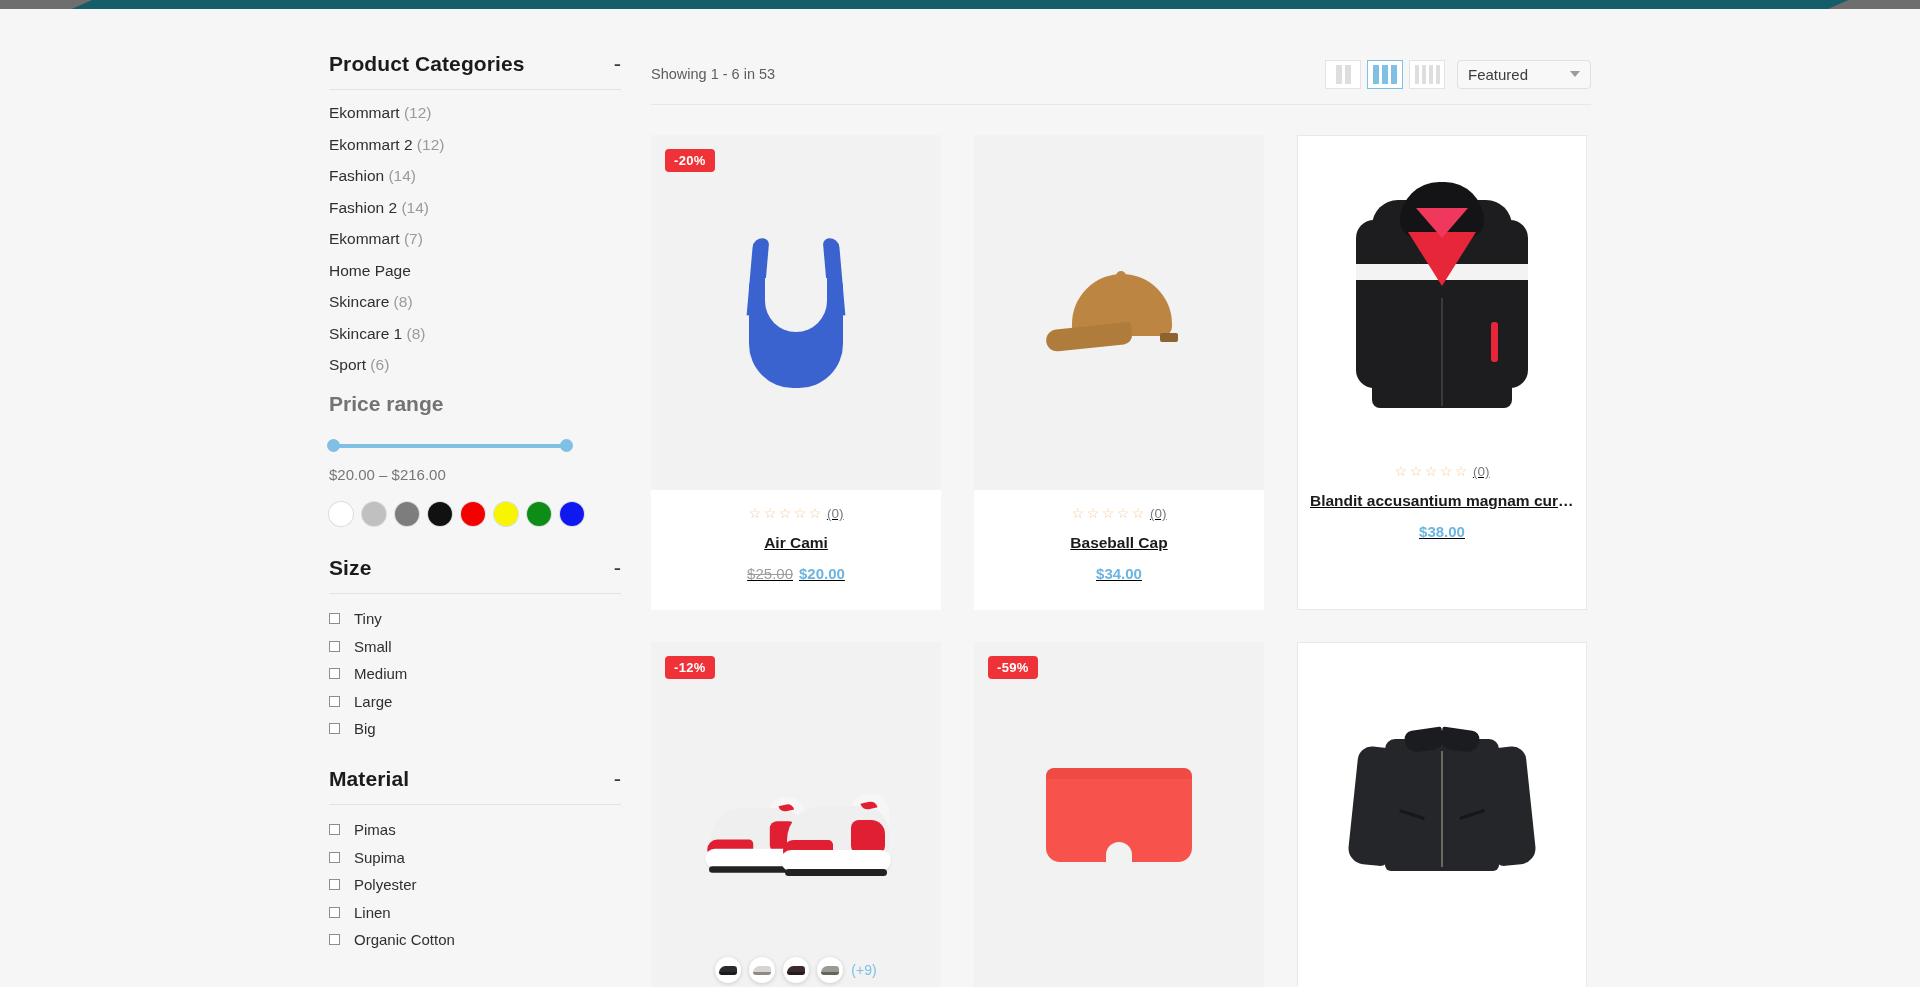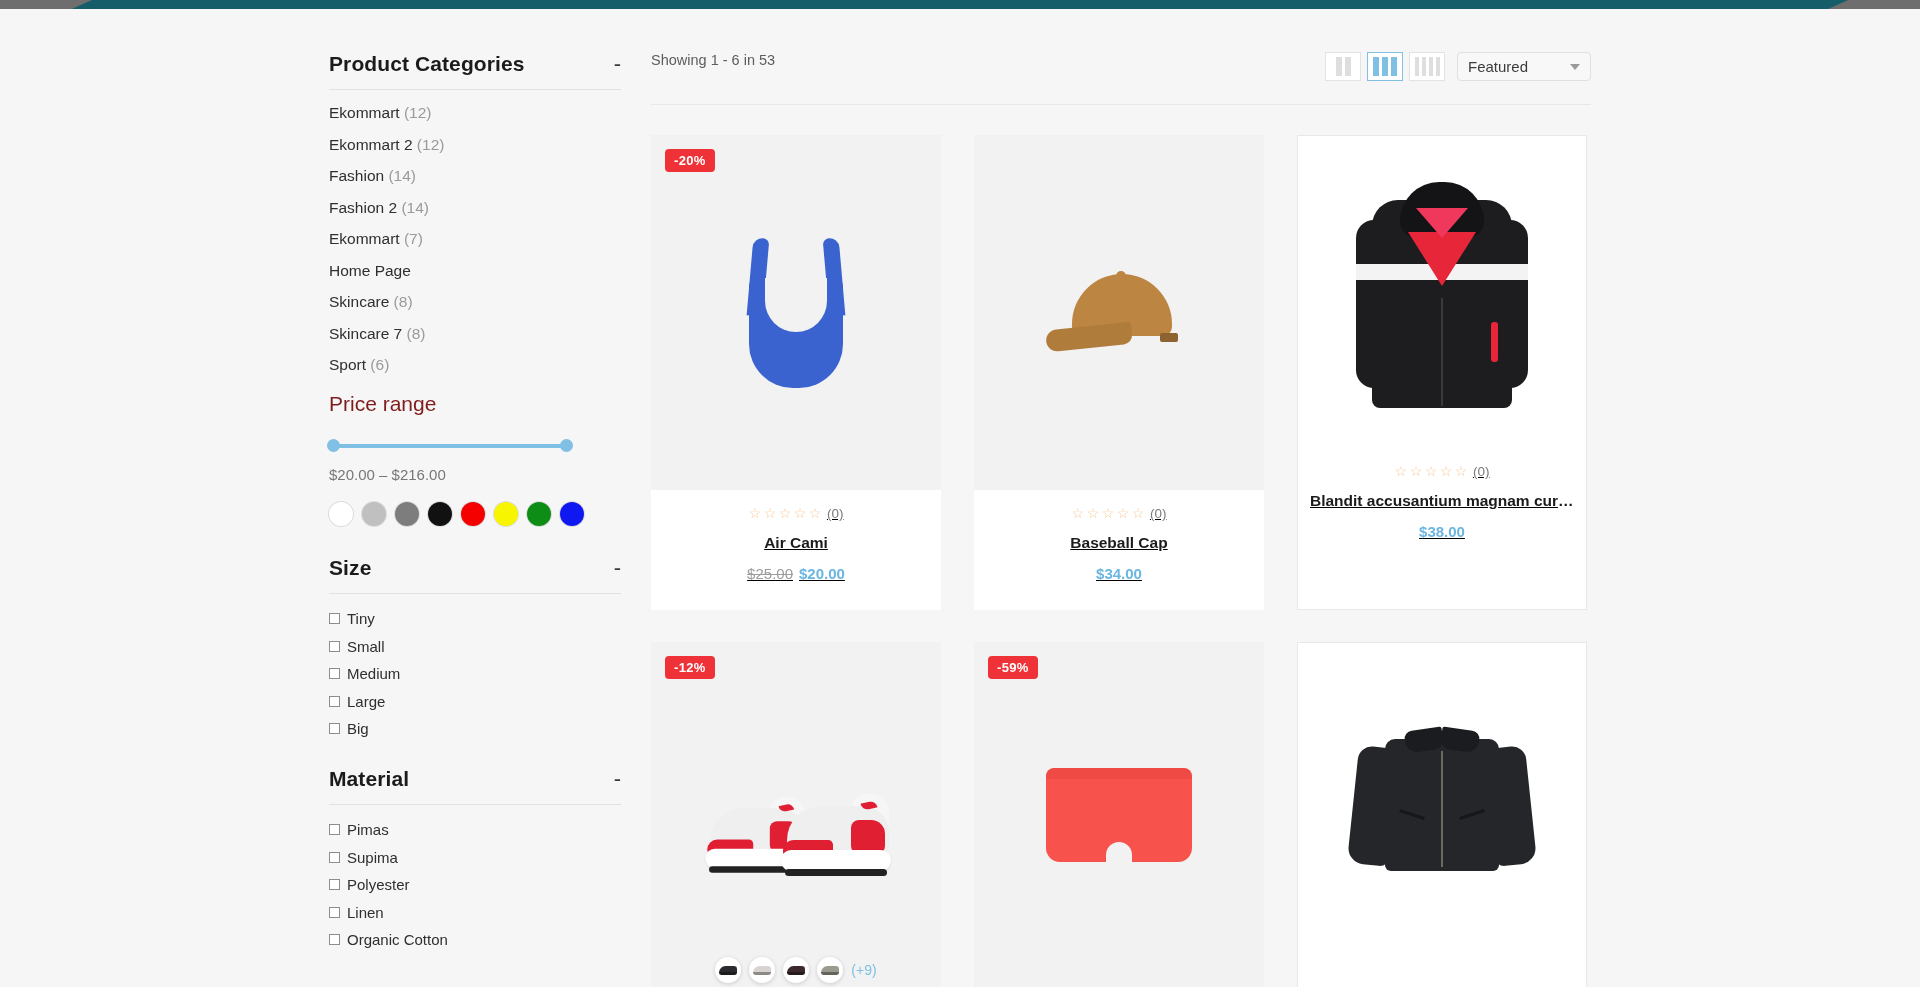--- a/index.html
+++ b/index.html
@@ -27,42 +27,42 @@
   .widget-head { display: flex; align-items: baseline; justify-content: space-between; }
   .widget-title { font-size: 21px; font-weight: 700; color: #1b1b1b; letter-spacing: .1px; }
   .widget-toggle { font-size: 22px; color: #3a3a3a; line-height: 14px; font-weight: 400; cursor: pointer; }
   .widget-rule { height: 1px; background: #e2e2e2; margin-top: 13px; }
 
   .cat-list { margin-top: 14px; }
   .cat-item { font-size: 15.5px; color: #2f2f2f; margin-bottom: 13.5px; cursor: pointer; }
   .cat-item:last-child { margin-bottom: 0; }
   .cat-count { color: #9a9a9a; }
 
-  .price-title { font-size: 21px; font-weight: 400; color: #7f1d1d; margin-top: 6px; }
+  .price-title { font-size: 21px; font-weight: 700; color: #737373; margin-top: 6px; }
 
   .slider-wrap { position: relative; height: 14px; margin-top: 23px; width: 242px; }
   .slider-track { position: absolute; top: 5px; left: 0; width: 242px; height: 4px; background: #7fc0e4; border-radius: 2px; }
   .slider-handle { position: absolute; top: 0; width: 13px; height: 13px; border-radius: 50%; background: #7fc0e4; cursor: pointer; }
   .slider-handle.left { left: -2px; }
   .slider-handle.right { right: -2px; }
   .price-text { margin-top: 13px; font-size: 15px; color: #777; }
 
   .swatches { display: flex; gap: 9px; margin-top: 19px; }
   .swatch { width: 24px; height: 24px; border-radius: 50%; cursor: pointer; box-shadow: 0 0 0 1px rgba(0,0,0,.10); }
 
   .filter-block { margin-top: 30px; }
   .check-list { margin-top: 16px; }
-  .check-row { display: flex; align-items: center; gap: 7px; margin-bottom: 10.5px; cursor: pointer; }
+  .check-row { display: flex; align-items: center; gap: 14px; margin-bottom: 10.5px; cursor: pointer; }
   .check-box { width: 11px; height: 11px; border: 1px solid #8d8d8d; background: #fff; flex: 0 0 auto; }
   .check-label { font-size: 15px; color: #2f2f2f; }
 
   
   .content { position: absolute; left: 651px; top: 43px; width: 940px; }
 
-  .toolbar { display: flex; align-items: flex-start; height: 44px; }
+  .toolbar { display: flex; align-items: center; height: 44px; }
   .showing { font-size: 14.5px; color: #5d5d5d; }
   .toolbar-right { margin-left: auto; display: flex; align-items: center; gap: 12px; }
 
   .view-btn { width: 36px; height: 29px; border: 1px solid #e3e3e3; background: #fff;
     display: flex; align-items: center; justify-content: center; gap: 3px; cursor: pointer; }
   .view-btn span { width: 6px; height: 19px; background: #dedede; display: block; }
   .view-btn.active { border-color: #7fc0e4; }
   .view-btn.active span { background: #7fc0e4; }
   .view-btn.cols4 span { width: 4px; }
 
@@ -207,21 +207,21 @@
       </div>
       <div class="widget-rule"></div>
       <div class="cat-list" id="category-list">
           <div class="cat-item"><span>Ekommart</span><span class="cat-count"> (12)</span></div>
           <div class="cat-item"><span>Ekommart 2</span><span class="cat-count"> (12)</span></div>
           <div class="cat-item"><span>Fashion</span><span class="cat-count"> (14)</span></div>
           <div class="cat-item"><span>Fashion 2</span><span class="cat-count"> (14)</span></div>
           <div class="cat-item"><span>Ekommart</span><span class="cat-count"> (7)</span></div>
           <div class="cat-item"><span>Home Page</span></div>
           <div class="cat-item"><span>Skincare</span><span class="cat-count"> (8)</span></div>
-          <div class="cat-item"><span>Skincare 7</span><span class="cat-count"> (8)</span></div>
+          <div class="cat-item"><span>Skincare 1</span><span class="cat-count"> (8)</span></div>
           <div class="cat-item"><span>Sport</span><span class="cat-count"> (6)</span></div>
         </div>
     </div>
 
     <div class="widget" style="margin-top:18px;">
       <div class="price-title">Price range</div>
       <div class="slider-wrap">
         <div class="slider-track"></div>
         <div class="slider-handle left"></div>
         <div class="slider-handle right"></div>

